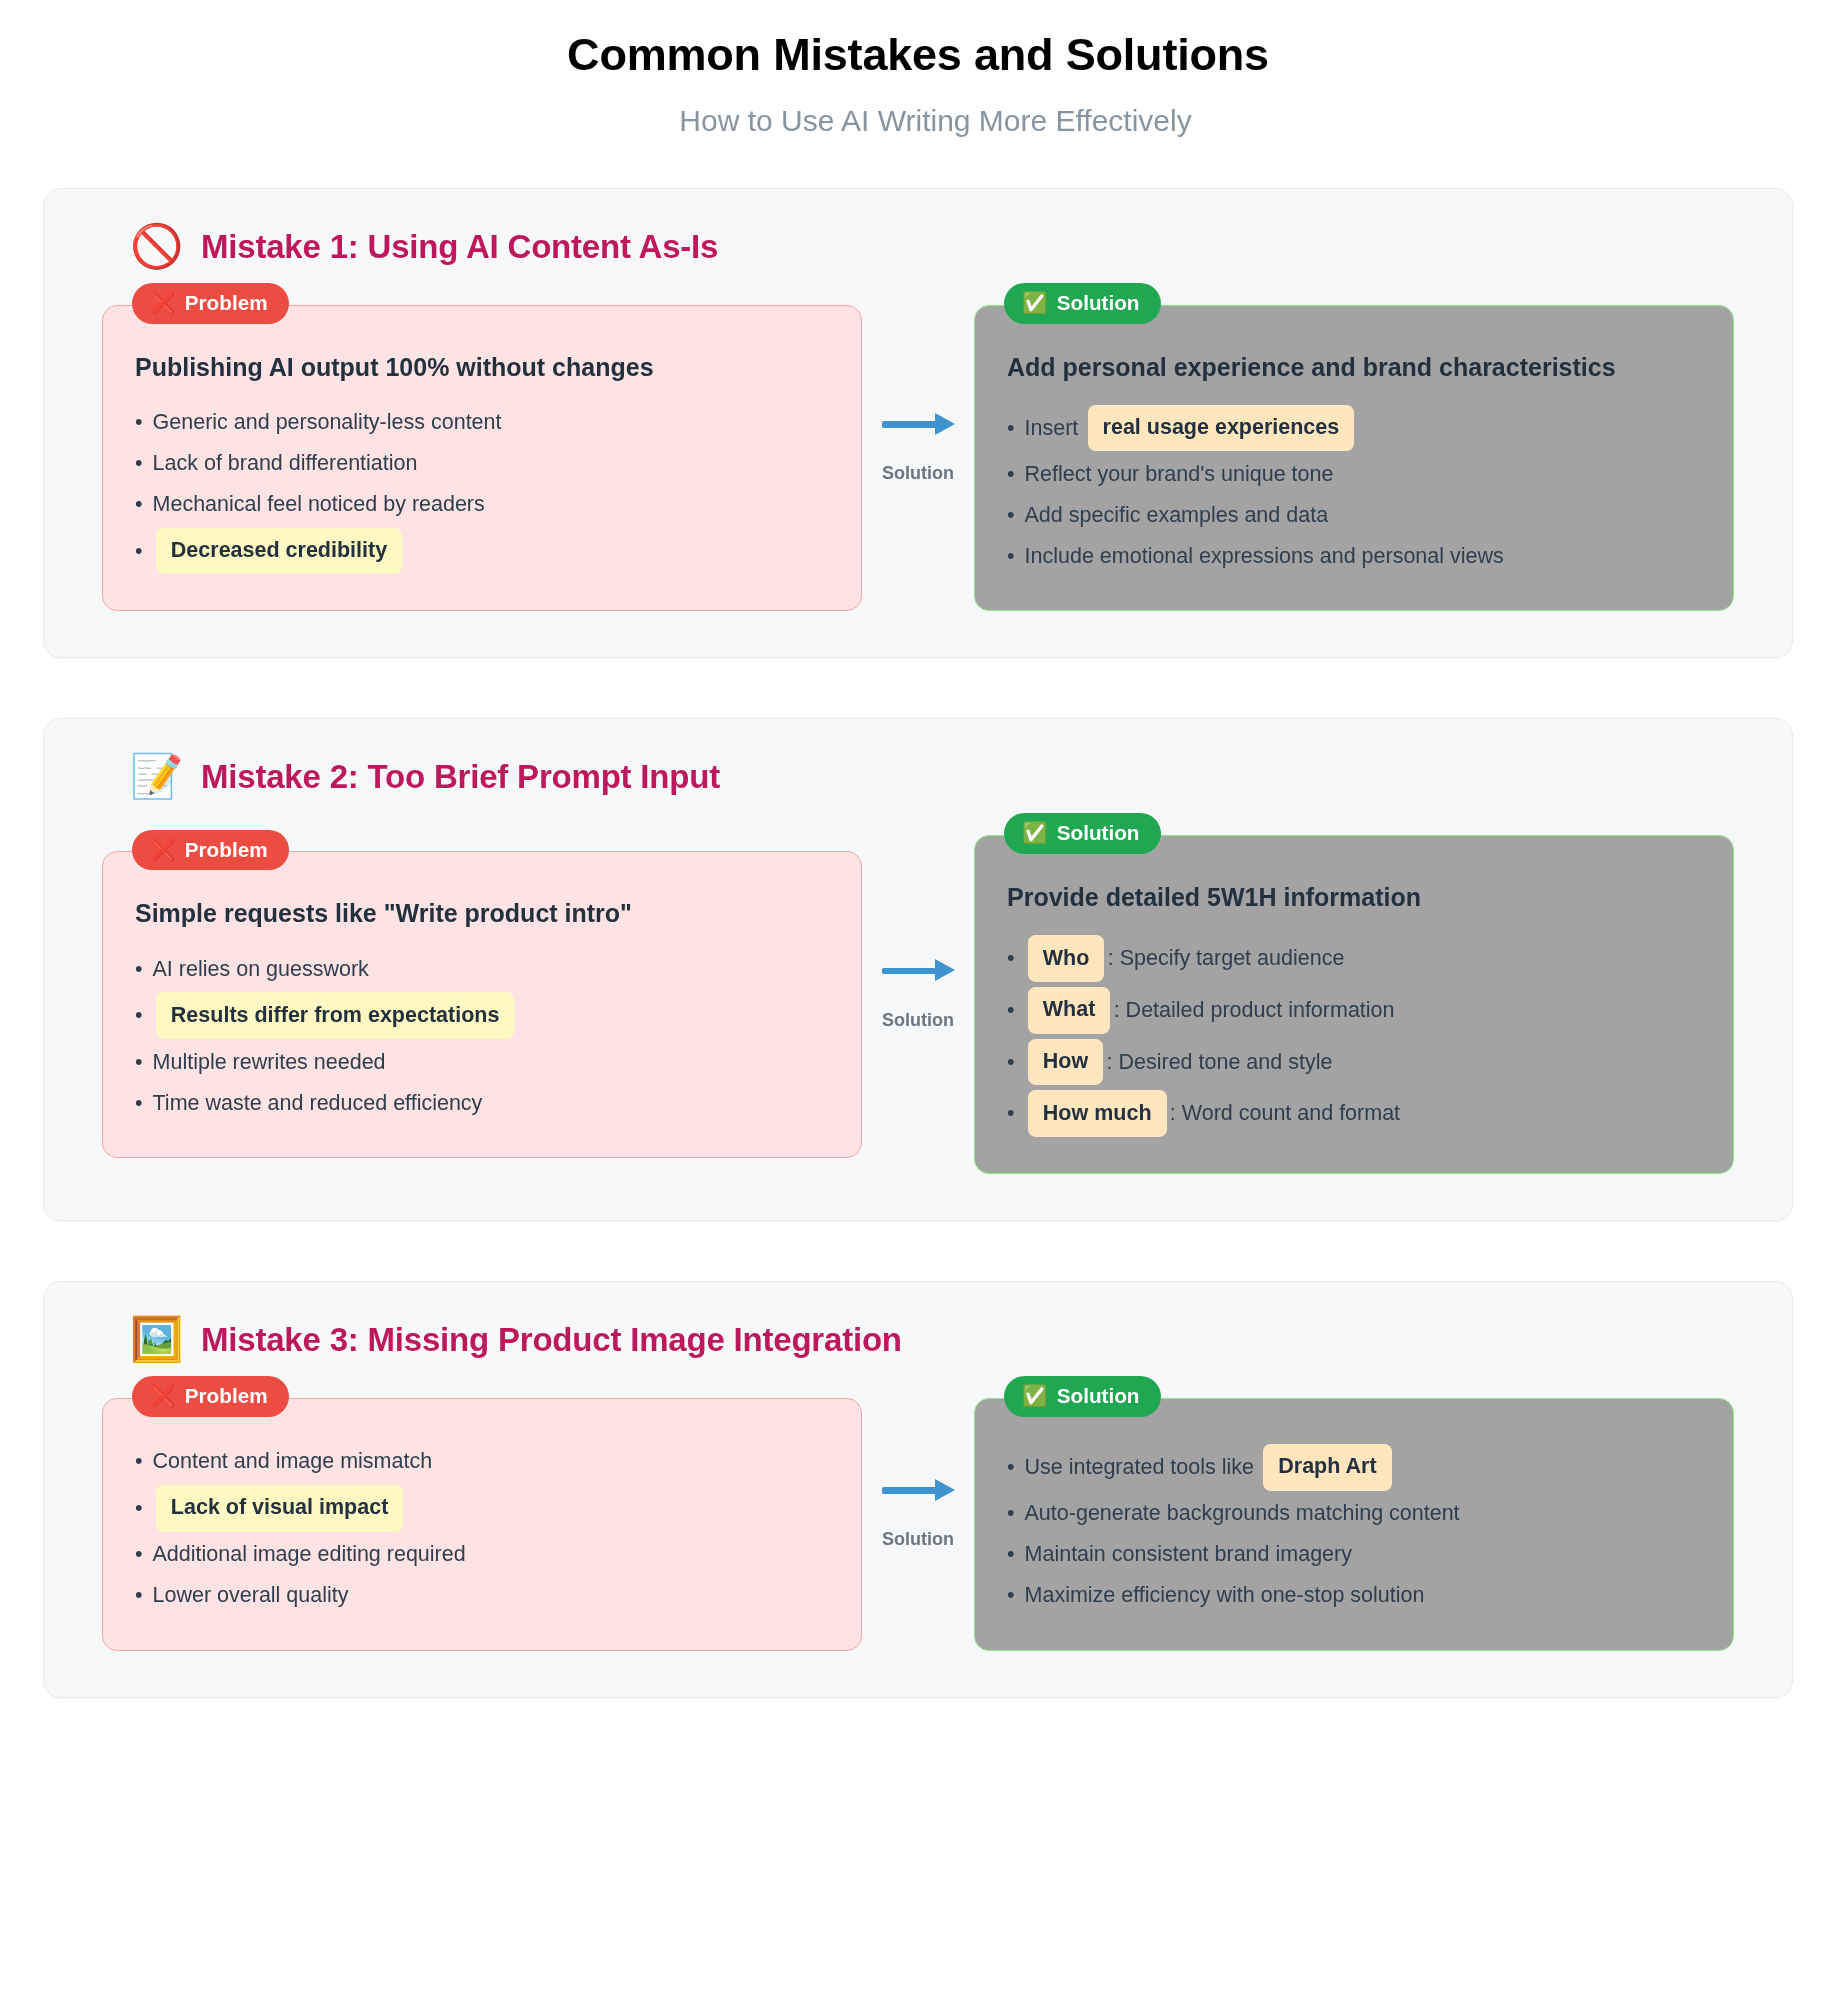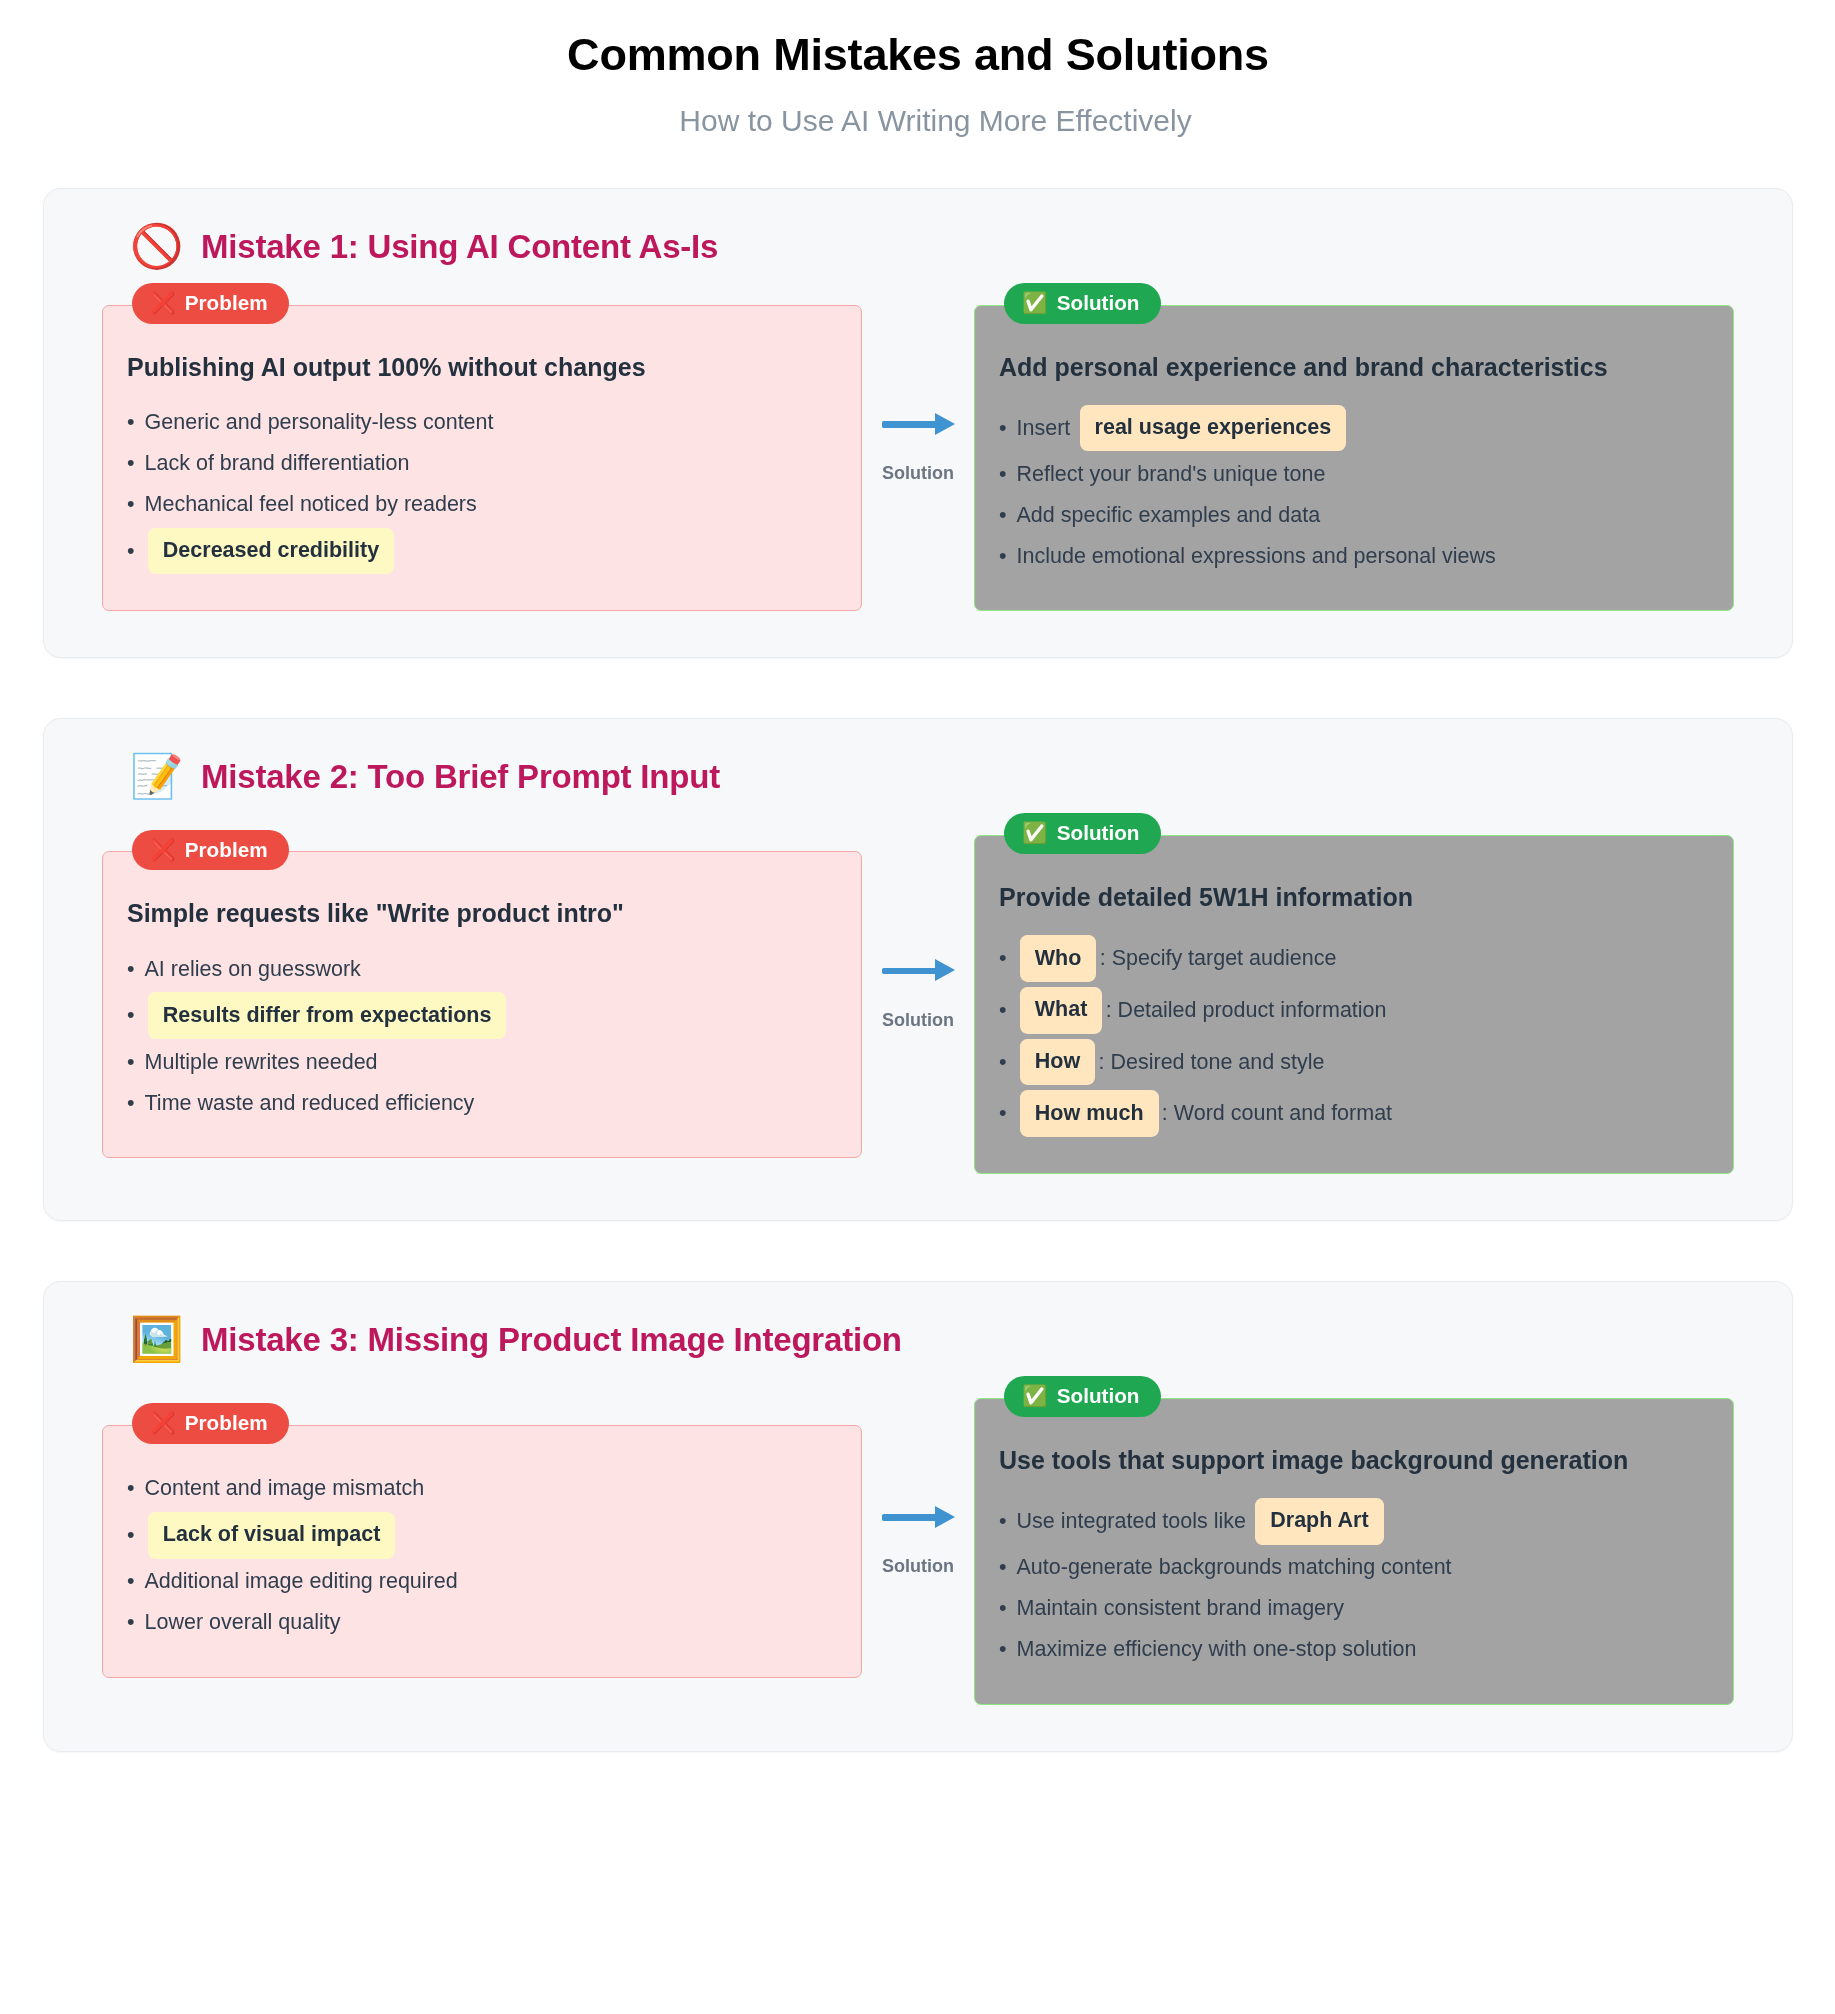--- a/index.html
+++ b/index.html
@@ -82,22 +82,22 @@
   }
 
   .card-wrap {
     width: 760px;
     position: relative;
     padding-top: 21.5px;
     flex: 0 0 auto;
   }
 
   .card {
-    border-radius: 7px;
-    padding: 45px 36px 36px 24px;
+    border-radius: 15px;
+    padding: 45px 36px 36px 32px;
     min-height: 198px;
   }
   .card.problem {
     background: #fde3e3;
     border: 1.7px solid #f6a6a6;
   }
   .card.solution {
     background: #a3a3a3;
     border: 1.7px solid #8ee884;
   }
@@ -388,21 +388,20 @@
             <span class="head"></span>
           </div>
           <div class="connector-label">Solution</div>
         </div>
         <div class="card-wrap">
           <div class="badge solution">
             <span class="badge-icon">✅</span>
             <span>Solution</span>
           </div>
           <div class="card solution">
-            <div class="card-heading">Use tools that support image background generation</div>
             <ul class="bullets">
               <li class="bullet">
                 <span class="dot">•</span>
                 <span class="txt">Use integrated tools like </span>
                 <span class="chip peach">Draph Art</span>
               </li>
               <li class="bullet">
                 <span class="dot">•</span>
                 <span class="txt">Auto-generate backgrounds matching content</span>
               </li>

